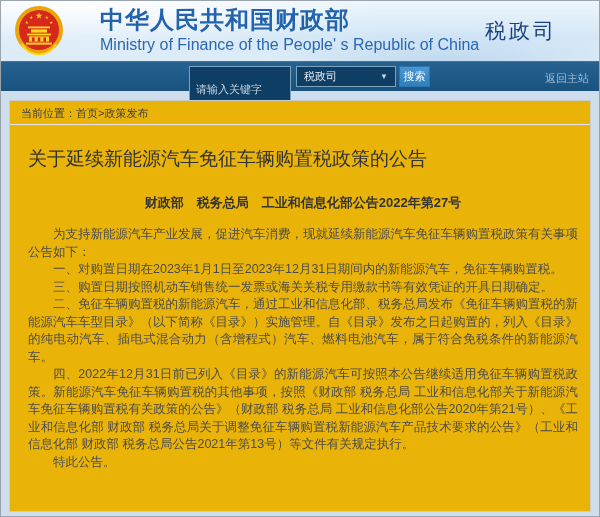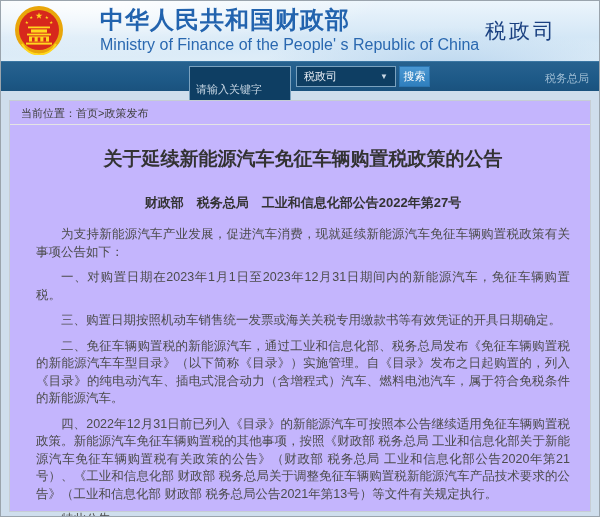--- a/index.html
+++ b/index.html
@@ -47,35 +47,35 @@
     position:absolute;left:398px;top:4px;width:31px;height:21px;
     background:linear-gradient(180deg,#4a97d2,#2f7fbe);
     border:1px solid #2a74b0;color:#ffffff;font-size:11px;
     padding:0;cursor:pointer;
     font-family:"Liberation Sans","DejaVu Sans",sans-serif;
   }
   .back-link{position:absolute;right:10px;top:9px;font-size:11px;color:#9fbdd4;text-decoration:none;cursor:pointer;}
   
   .content-box{
     position:absolute;left:8px;right:8px;top:99px;bottom:4px;
-    background:#c4b5fd;border:1px solid #c6cdd5;box-sizing:border-box;
+    background:#eab308;border:1px solid #c6cdd5;box-sizing:border-box;
   }
   .breadcrumb{
     height:23px;line-height:24px;padding-left:11px;font-size:11px;color:#404040;
     border-bottom:1px solid #e4e4e4;
   }
   .breadcrumb-path{cursor:pointer;}
   .article{padding:0 12px 0 18px;}
   .article-title{
-    margin:22px 0 0 0;text-align:center;font-size:19px;line-height:24px;
-    font-weight:bold;color:#333333;
+    margin:22px 0 0 0;font-size:19px;line-height:24px;
+    font-weight:normal;color:#333333;
   }
   .doc-number{margin-top:24px;text-align:center;font-size:13px;line-height:16px;font-weight:bold;color:#333333;}
   .paragraphs{margin-top:15px;font-size:12.5px;line-height:17.5px;color:#4c4c4c;text-align:justify;}
-  .paragraphs p{margin:8px;text-indent:2em;}
+  .paragraphs p{margin:0;text-indent:2em;}
   .signature{margin-top:56px;text-align:right;font-size:12.5px;color:#4c4c4c;white-space:pre;}
 </style>
 </head>
 <body>
 
 <div class="page">
 
   <header class="site-header">
     <div class="brand">
       <svg class="emblem" viewBox="0 0 50 50" aria-hidden="true">
@@ -107,21 +107,21 @@
     <div class="dept">税政司</div>
   </header>
 
   <div class="toolbar">
     <input class="search-input" type="text" placeholder="请输入关键字" style="">
     <div class="scope-select">
       <span>税政司</span>
       <span class="scope-caret">▼</span>
     </div>
     <button class="search-btn">搜索</button>
-    <a class="back-link">税务总局</a>
+    <a class="back-link">返回主站</a>
   </div>
 
   <div class="content-box">
     <div class="breadcrumb">
       <span>当前位置：</span><span class="breadcrumb-path">首页&gt;政策发布</span>
     </div>
 
     <div class="article">
       <h1 class="article-title">关于延续新能源汽车免征车辆购置税政策的公告</h1>
       <div class="doc-number">财政部　税务总局　工业和信息化部公告2022年第27号</div>

